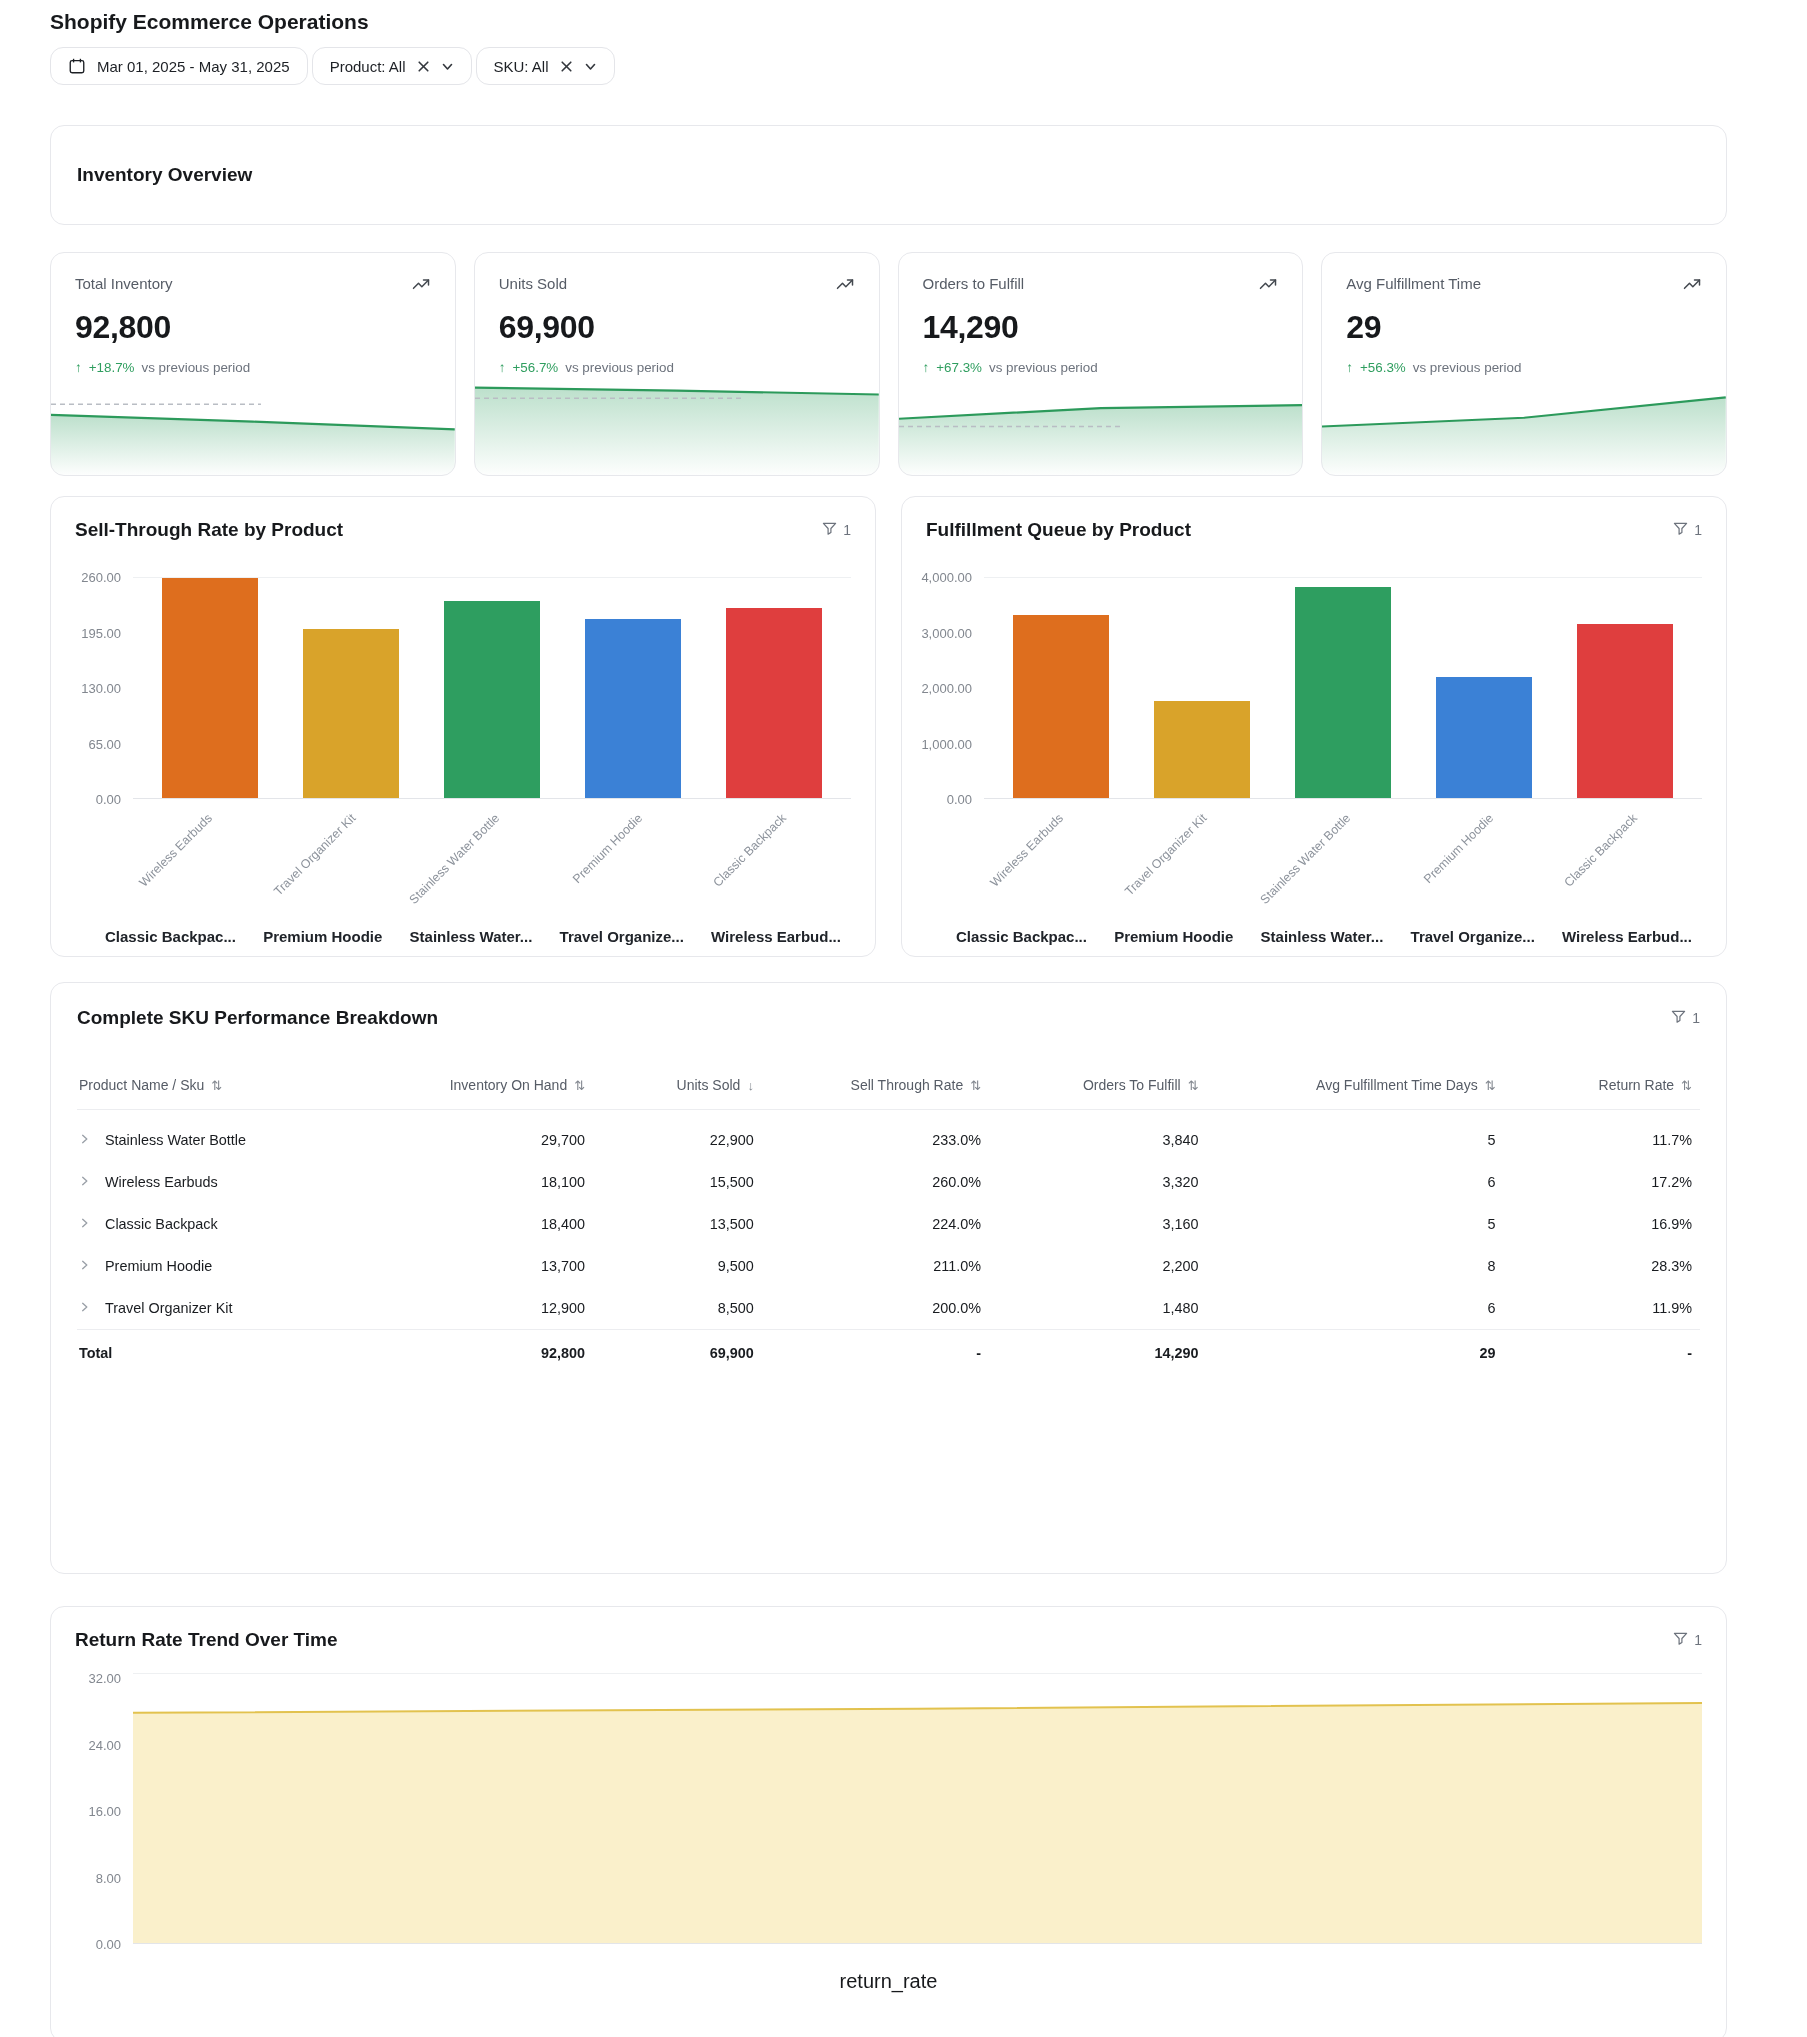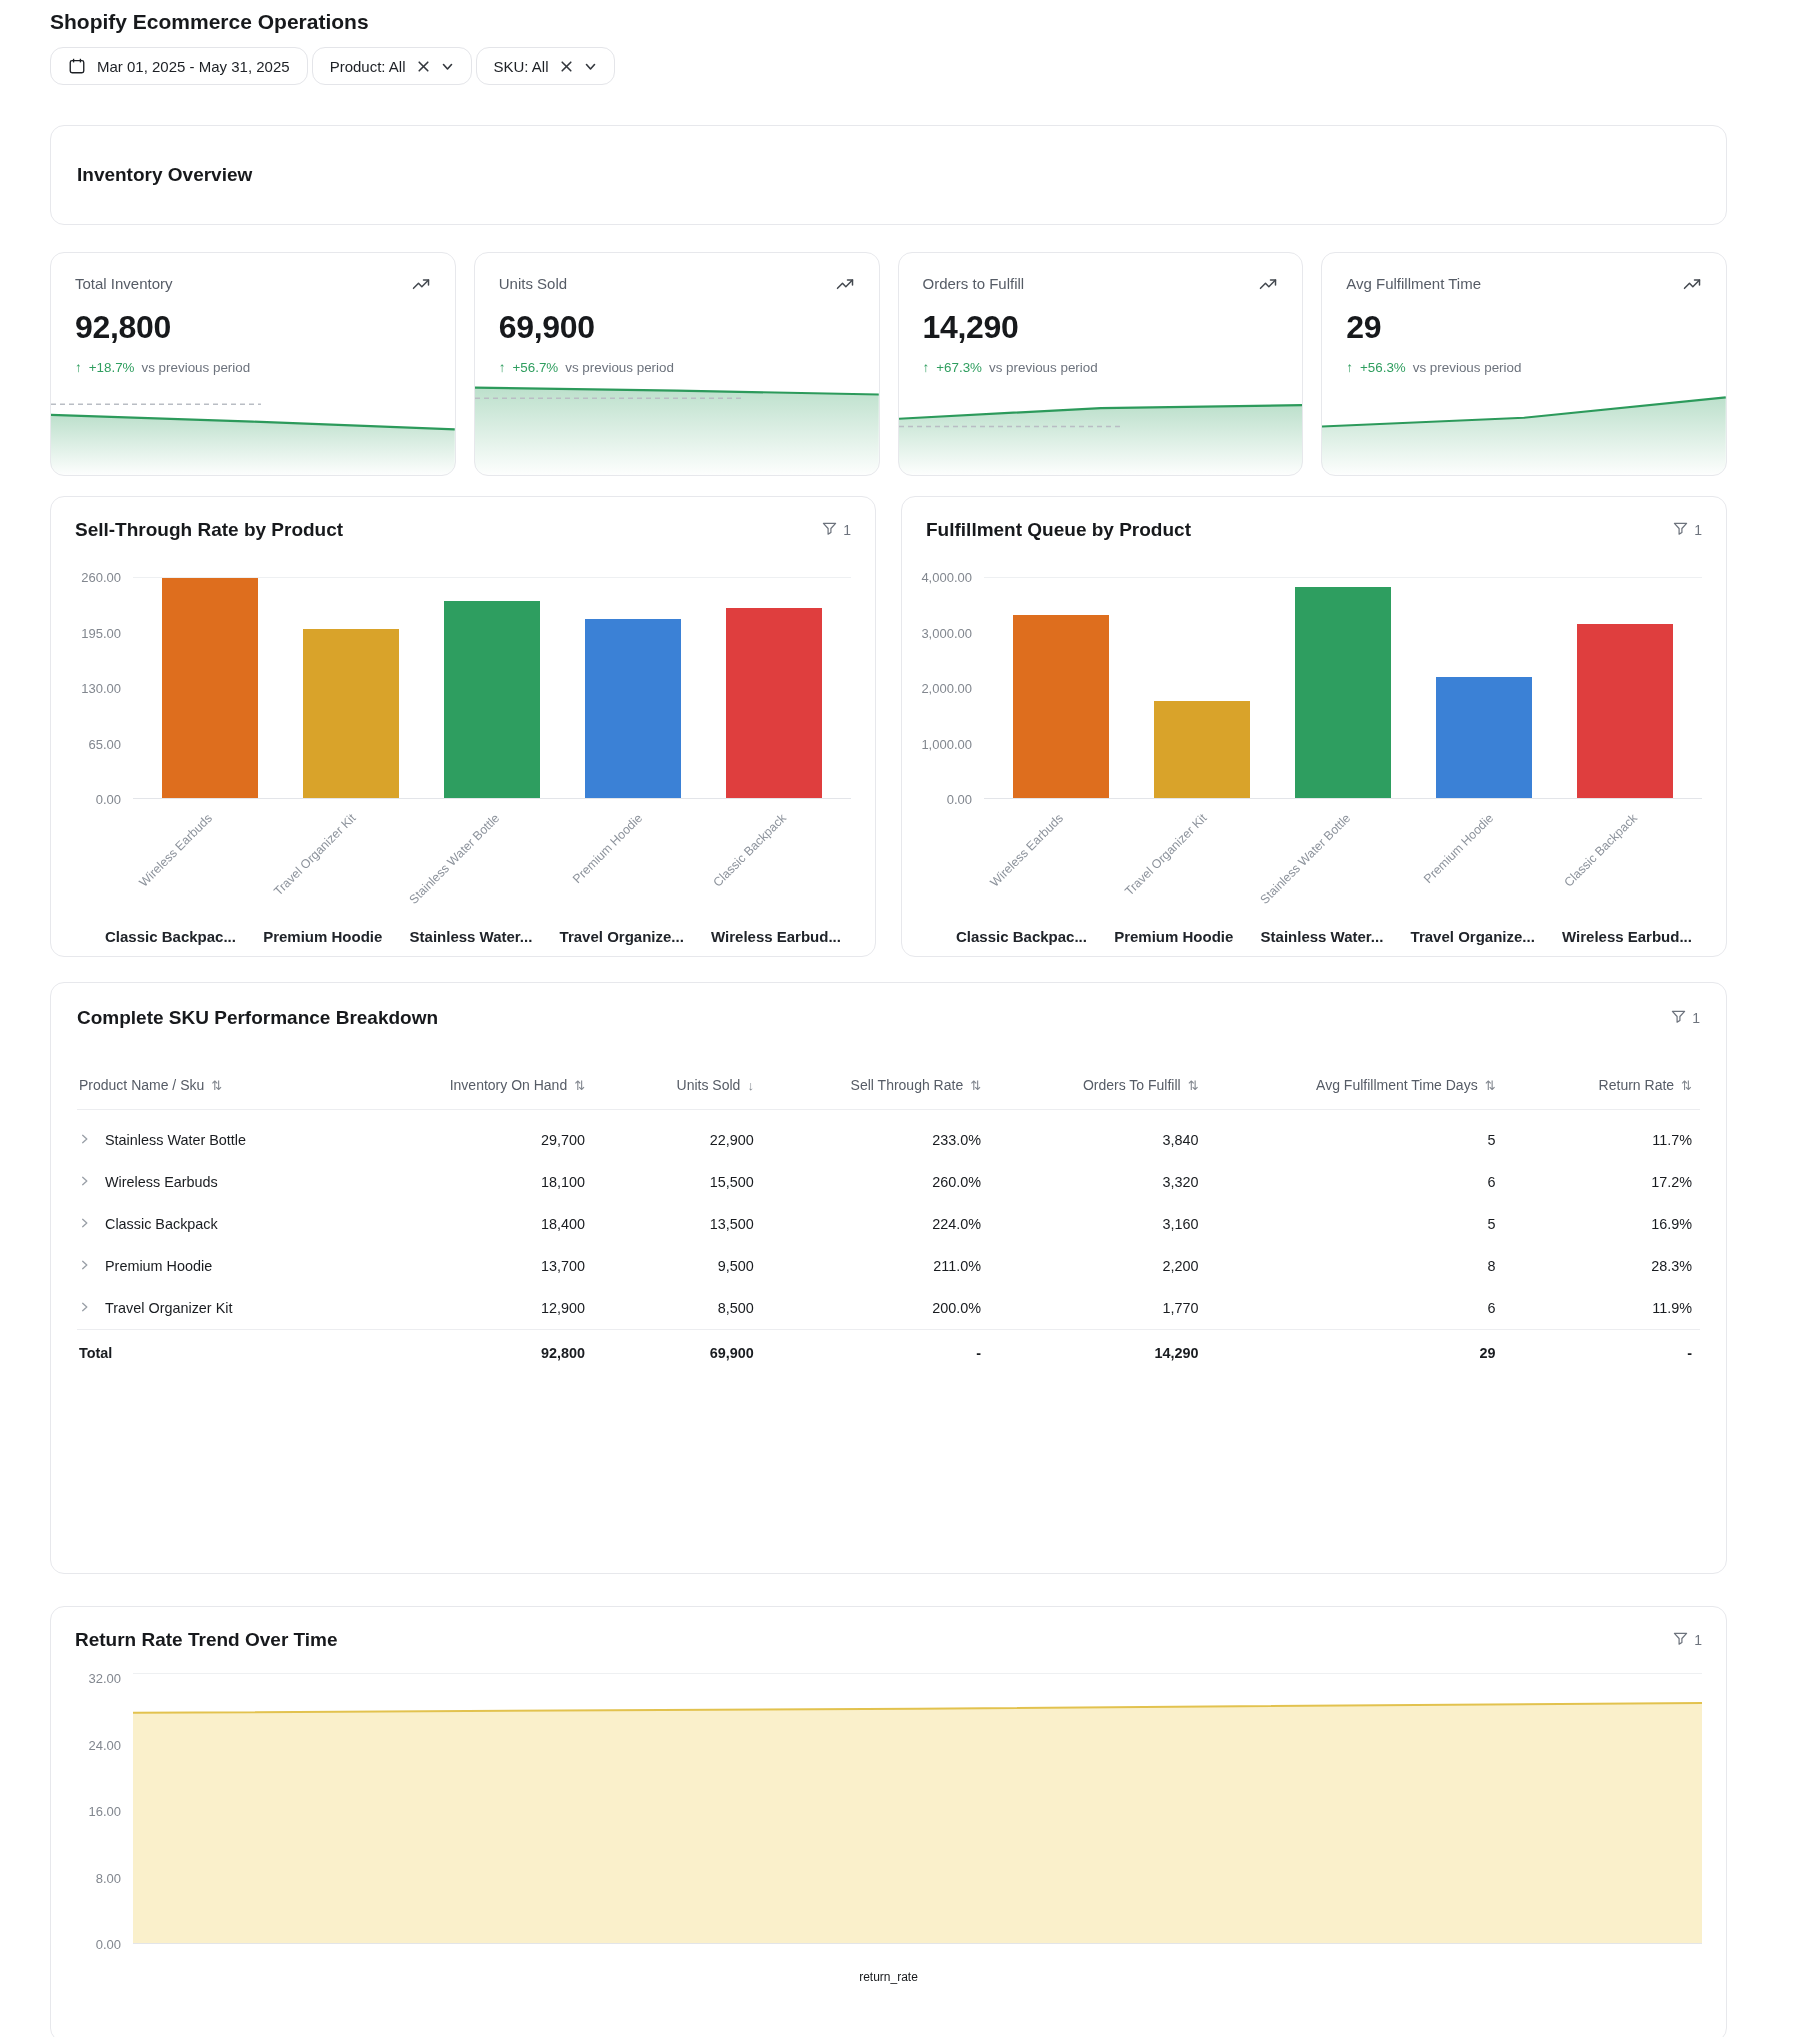--- a/index.html
+++ b/index.html
@@ -47,21 +47,21 @@
           white-space:nowrap;font-size:12.4px;color:#8d939c}
   .chart-legend{display:flex;justify-content:space-between;padding:8px 10px 0 30px;
                 font-size:15px;font-weight:600;color:#20242a}
   .chart-legend span{cursor:pointer}
   .bottom-card{margin-top:32px;height:436px;padding:22px 24px 0;overflow:hidden}
   .area-row{margin-top:22px}
   .area-plot{height:271px}
   .area-plot svg{width:100%;height:100%;display:block}
   .area-xlabels{flex:1;display:flex;justify-content:space-between;font-size:13px;color:#82878f;padding-top:12px}
   .area-xlabels span:last-child{margin-right:-16px;white-space:nowrap}
-  .chart-legend.center{justify-content:center;font-weight:400;font-size:12px;color:#17191c;padding:26px 0 0}
+  .chart-legend.center{justify-content:center;font-weight:400;font-size:20px;color:#17191c;padding:26px 0 0}
   .table-card{margin-top:25px;min-height:592px;padding:24px 26px}
   table{width:100%;border-collapse:collapse;margin-top:34px}
   thead th{font-size:14px;color:#565c66;font-weight:400;padding:14px 8px 16px;text-align:right;
            cursor:pointer;white-space:nowrap;border-bottom:1px solid #ecedf0}
   th.left,td.left{text-align:left;padding-left:2px}
   .sort-ic{margin-left:7px;color:#82878f;font-size:13px}
   td{font-size:14.4px;color:#191c20;padding:13px 8px;text-align:right}
   tbody tr:first-child td{padding-top:22px}
   .rowflex{display:flex;align-items:center;gap:15px}
   .total-row td{font-weight:700;border-top:1px solid #ecedf0;padding-top:15px}
@@ -468,21 +468,21 @@
               <span class="rowflex">
                 <span><svg width="11" height="12" viewBox="0 0 12 12" fill="none" stroke="#9aa0a8" stroke-width="1.5" stroke-linecap="round" stroke-linejoin="round">
                     <polyline points="4,2 8.5,6 4,10"></polyline>
                   </svg></span>
                 <span>Travel Organizer Kit</span>
               </span>
             </td>
             <td>12,900</td>
             <td>8,500</td>
             <td>200.0%</td>
-            <td>1,770</td>
+            <td>1,480</td>
             <td>6</td>
             <td>11.9%</td>
           </tr>
           <tr class="total-row">
             <td class="left">Total</td>
             <td>92,800</td>
             <td>69,900</td>
             <td>-</td>
             <td>14,290</td>
             <td>29</td>

